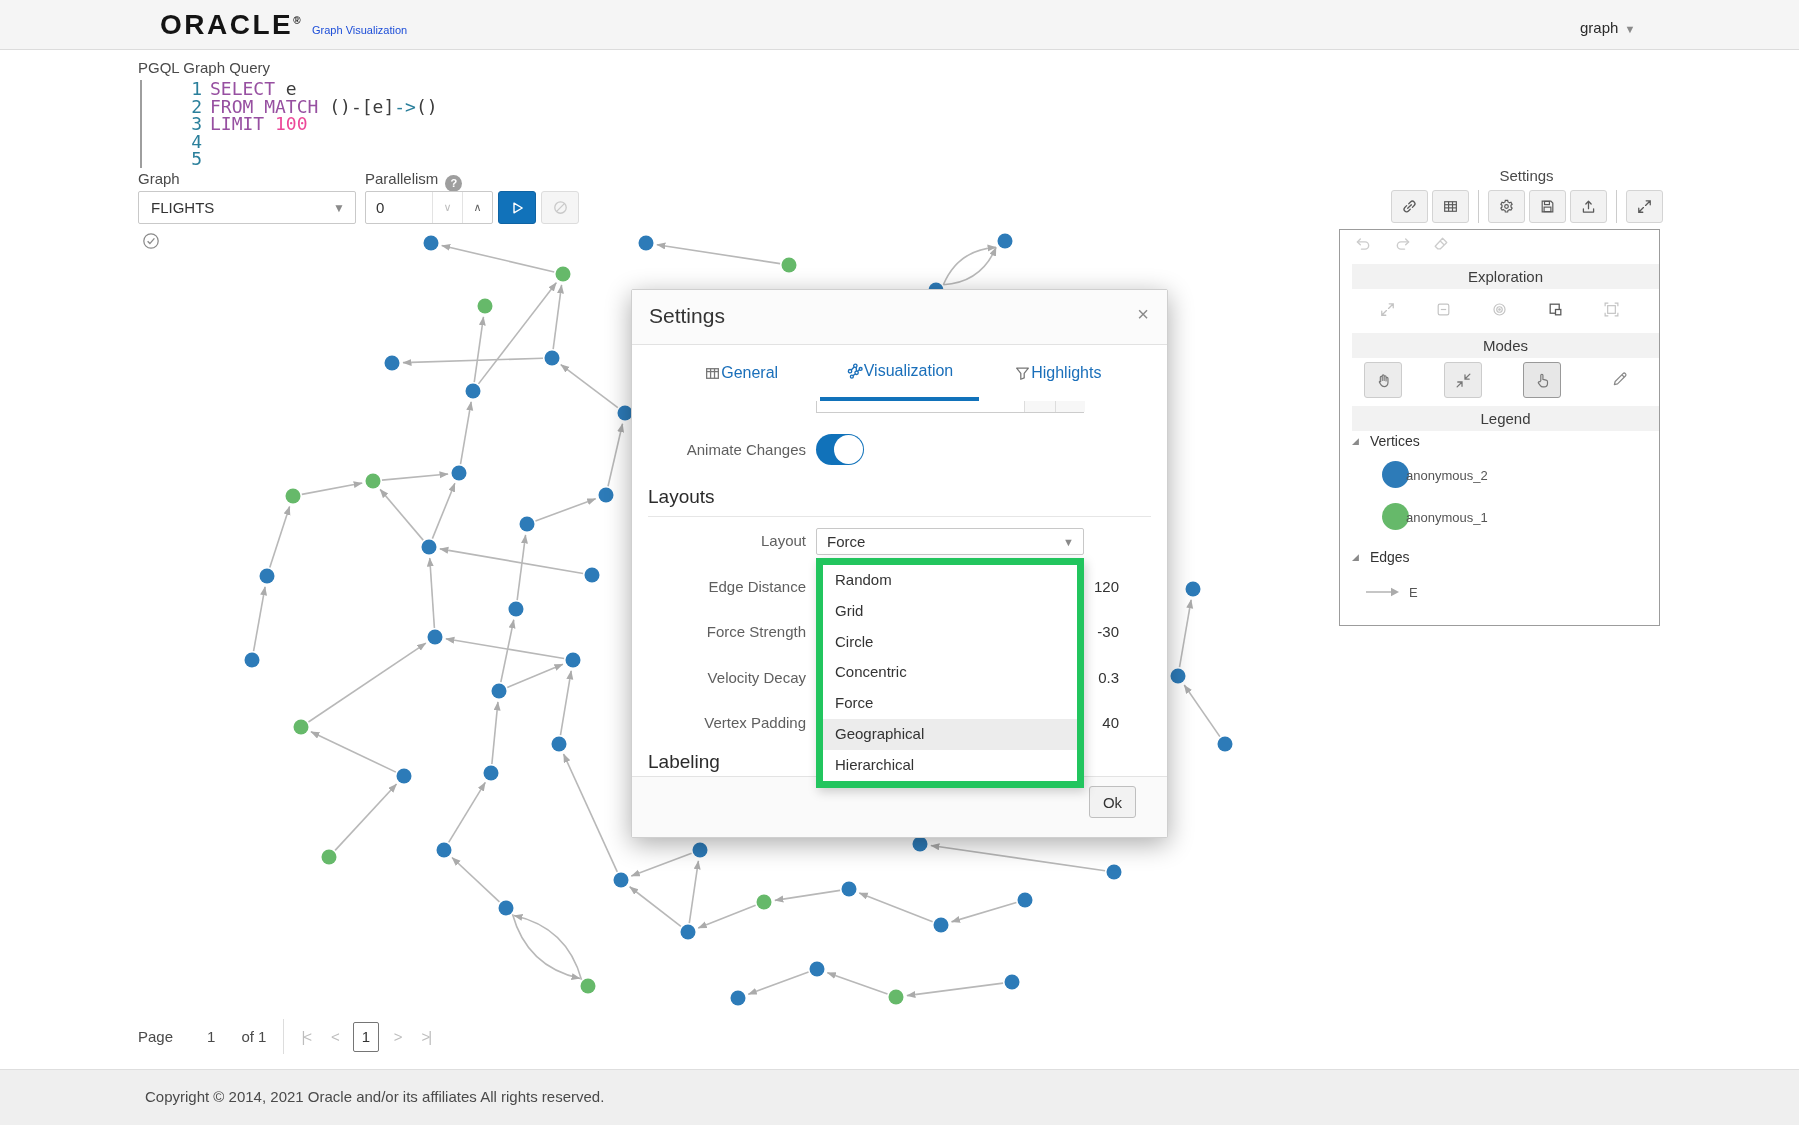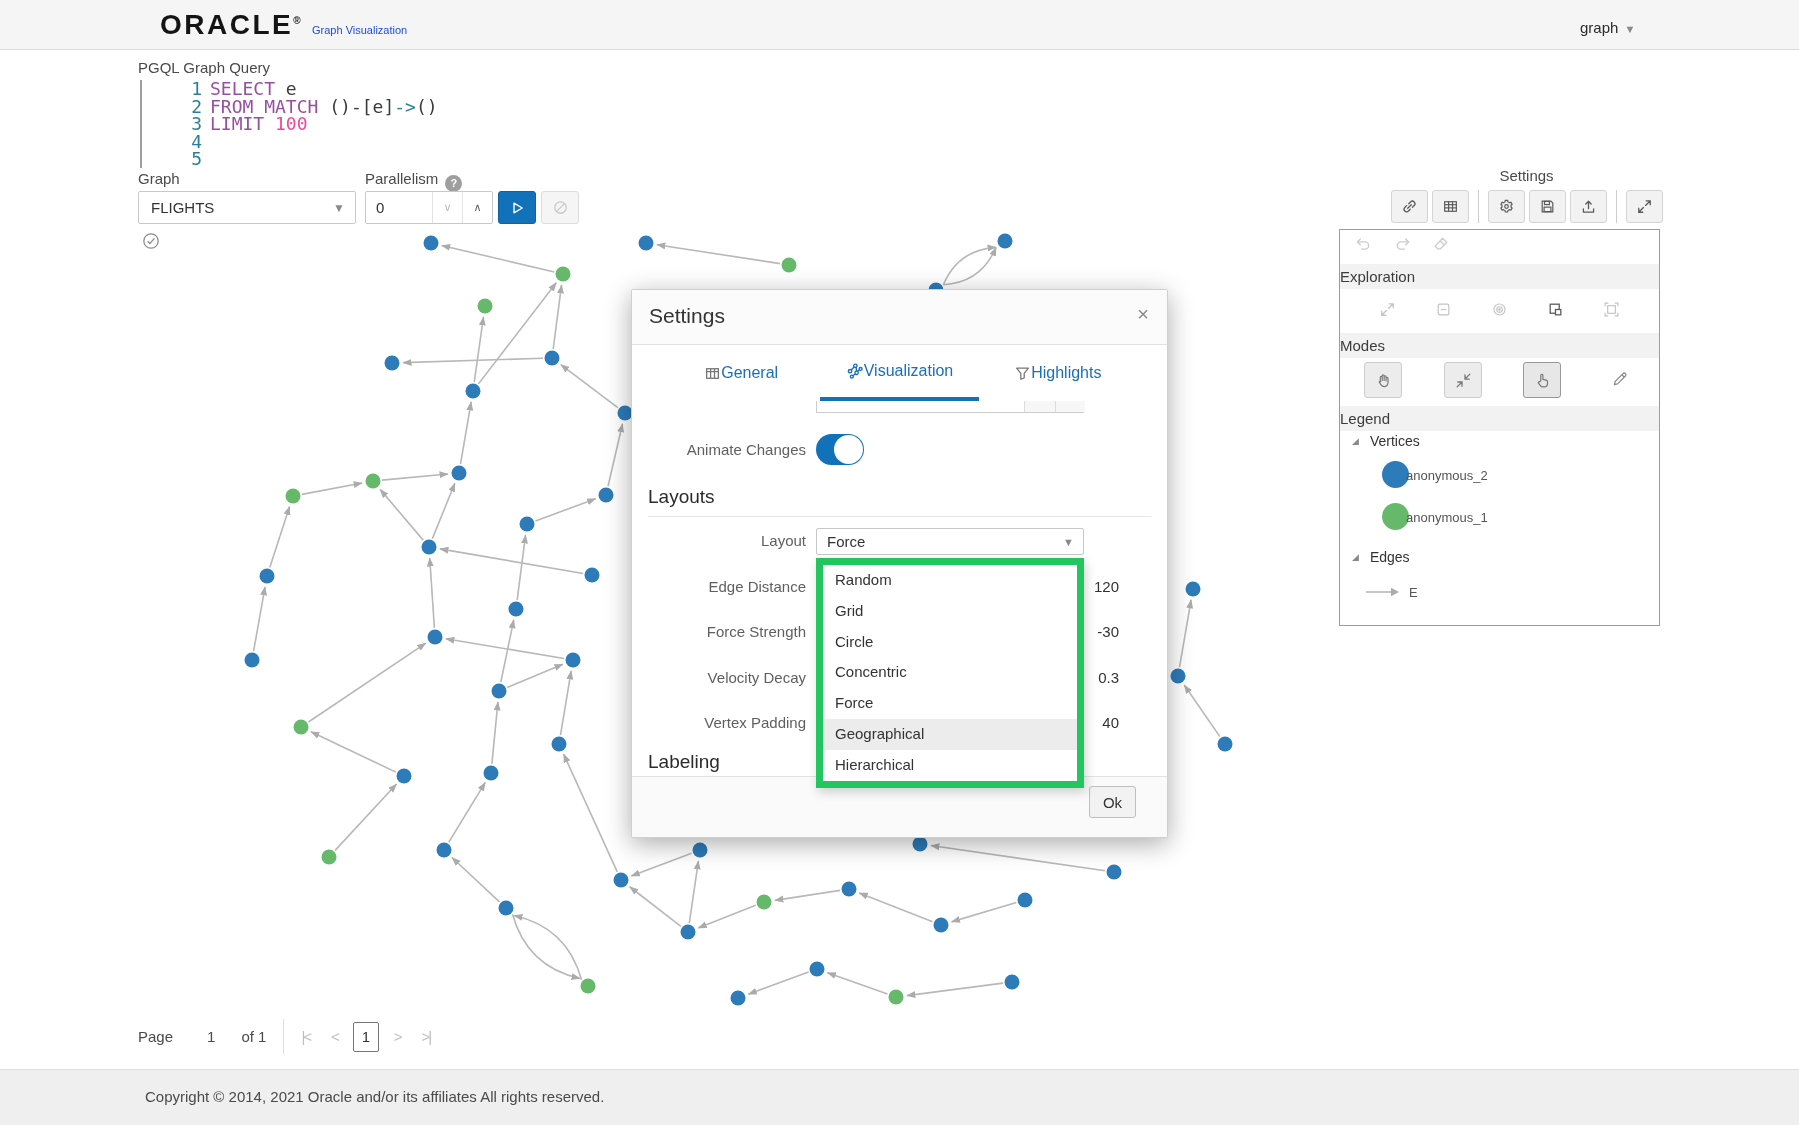--- a/index.html
+++ b/index.html
@@ -98,22 +98,22 @@
   
   .rp-settings-label { position:absolute; left:1393px; top:167px; width:267px; text-align:center;
     font-size:15px; color:#4a4a4a; z-index:10; }
   .rp-toolbar { position:absolute; left:1391px; top:190px; display:flex; align-items:center; gap:4px; z-index:10; }
   .tb-btn { width:37px; height:33px; background:#f2f2f2; border:1px solid #d4d4d4; border-radius:3px;
     display:flex; align-items:center; justify-content:center; color:#5a5a5a; cursor:pointer; }
   .tb-sep { width:1px; height:33px; background:#ccc; margin:0 5px; }
   .rp-box { position:absolute; left:1339px; top:229px; width:321px; height:397px; background:#fff;
     border:1px solid #9c9c9c; z-index:9; }
   .history { position:absolute; left:14px; top:5px; display:flex; gap:20px; color:#cccccc; }
-  .section-bar { position:absolute; left:0; right:0; height:25px; background:#f2f2f2; display:flex;
-    align-items:center; justify-content:flex-start; font-size:15px; color:#3c3c3c; }
+  .section-bar { position:absolute; left:12px; right:0; height:25px; background:#f2f2f2; display:flex;
+    align-items:center; justify-content:center; font-size:15px; color:#3c3c3c; }
   .explo-row { position:absolute; left:0; right:0; top:61px; height:36px; display:flex;
     justify-content:space-around; align-items:center; padding:0 20px; color:#c3c3c3; }
   .explo-row .sel { color:#5a5a5a; }
   .mode-btn { position:absolute; width:38px; height:36px; background:#ececec; border:1px solid #ccc;
     border-radius:3px; display:flex; align-items:center; justify-content:center; color:#777; cursor:pointer; }
   .mode-btn.active { border-color:#999; background:#e7e7e7; }
   .mode-plain { position:absolute; color:#8a8a8a; cursor:pointer; }
   .tree-row { position:absolute; font-size:14px; color:#333; }
   .tree-row .tri { color:#8a8a8a; font-size:9px; margin-right:11px; vertical-align:2px; }
   .legend-dot { position:absolute; width:27px; height:27px; border-radius:50%; }

